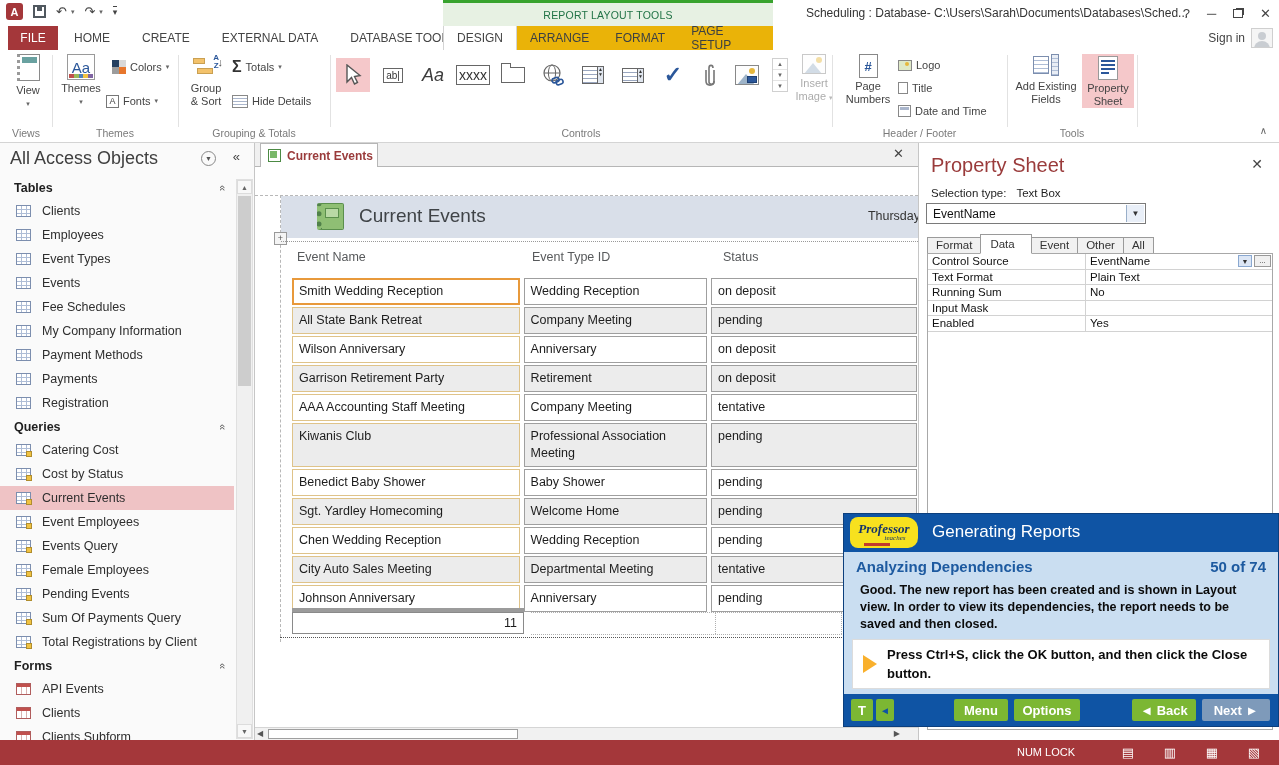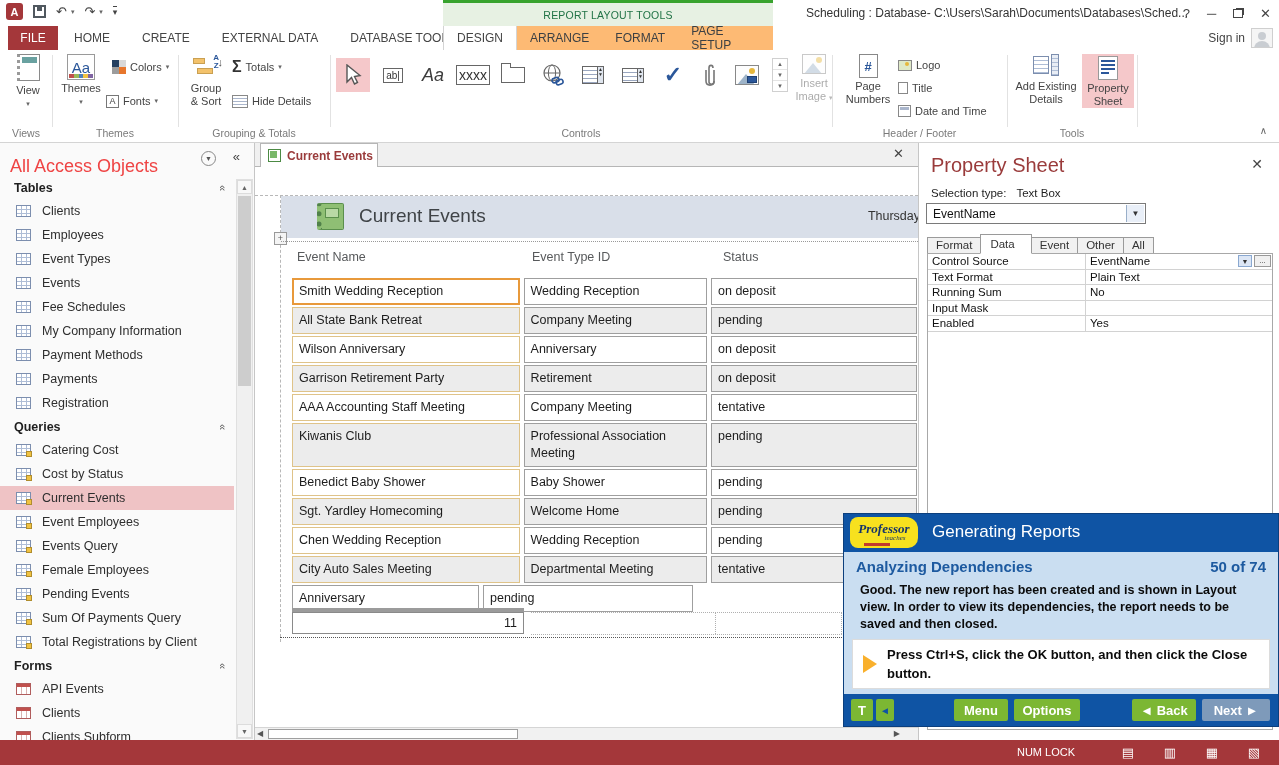--- a/index.html
+++ b/index.html
@@ -25,21 +25,21 @@
   .winctl{position:absolute;right:4px;top:0;height:26px;display:flex;align-items:center;gap:17px;padding-right:4px;}
   .winctl .wc{font-size:13px;color:#444;line-height:1;}
   .maxbox{width:10px;height:9px;border:1px solid #444;box-shadow:2px -2px 0 -1px #444;}
 
   
   .tabrow{position:absolute;left:0;top:26px;width:100%;height:24px;background:#fff;font-size:12px;}
   .t-file{position:absolute;left:8px;top:0;width:50px;height:24px;background:#A4373A;color:#fff;
           display:flex;align-items:center;justify-content:center;}
   .ttabs{position:absolute;left:58px;top:0;height:24px;display:flex;}
   .ttab{padding:0 16px;display:flex;align-items:center;color:#444;}
-  .ctxtabs{position:absolute;left:443px;top:0;width:330px;height:24px;background:#fdba74;display:flex;}
+  .ctxtabs{position:absolute;left:443px;top:0;width:330px;height:24px;background:#eab308;display:flex;}
   .ctab{padding:0 13px;display:flex;align-items:center;color:#3c4043;}
   .ctab.sel{background:#fff;border-left:1px solid #d4d4d4;border-right:1px solid #d4d4d4;color:#444;}
   .signin{position:absolute;right:34px;top:0;height:24px;display:flex;align-items:center;font-size:12px;color:#444;}
   .avatar{position:absolute;right:6px;top:2px;width:22px;height:20px;background:#f5f5f5;border:1px solid #cfcfcf;overflow:hidden;}
   .avatar .hd{position:absolute;left:6px;top:3px;width:8px;height:8px;border-radius:50%;background:#c9cdd2;}
   .avatar .bd{position:absolute;left:2px;top:12px;width:16px;height:10px;border-radius:8px 8px 0 0;background:#c9cdd2;}
 
   
   .ribbon{position:absolute;left:0;top:50px;width:100%;height:93px;background:#fff;border-bottom:1px solid #d4d4d4;}
   .vsep{position:absolute;top:5px;height:72px;width:1px;background:#e2e2e2;}
@@ -100,21 +100,21 @@
   .psico div{height:2px;background:#2b579a;margin-bottom:2px;}
   .pinkbg{background:#f5c8ca;padding:2px 4px 0 4px;justify-content:center;}
   .collapse{position:absolute;right:12px;bottom:6px;font-size:10px;color:#666;}
 
   
   .main{position:absolute;left:0;top:143px;width:1279px;height:597px;display:flex;}
 
   
   .nav{position:relative;width:255px;height:100%;background:#fafafa;border-right:1px solid #c6c6c6;overflow:hidden;}
   .navhead{position:absolute;left:0;top:0;right:0;height:33px;}
-  .navtitle{position:absolute;left:10px;top:13px;font-size:18px;color:#ef4444;}
+  .navtitle{position:absolute;left:10px;top:5px;font-size:18px;color:#404040;}
   .navdd{position:absolute;right:38px;top:8px;width:15px;height:15px;border:1px solid #888;border-radius:50%;
          font-size:7px;color:#555;display:flex;align-items:center;justify-content:center;}
   .navcol{position:absolute;right:14px;top:6px;font-size:13px;color:#444;}
   .navlist{position:absolute;left:0;top:33px;right:20px;bottom:0;}
   .nsec{height:23px;display:flex;align-items:center;padding:0 8px 0 14px;}
   .nsec b{font-size:12.5px;color:#1f1f1f;flex:1;}
   .chevup{display:inline-block;transform:rotate(90deg);font-size:11px;color:#555;}
   .nitem{height:24px;display:flex;align-items:center;gap:11px;padding-left:16px;font-size:12.5px;color:#2e2e2e;}
   .nitem.sel{background:#efc3c5;}
   .tblico{width:15px;height:12px;border:1px solid #7c8eae;flex:none;background:
@@ -420,21 +420,21 @@
     </div>
     <div class="glabel" style="left:832px;width:175px;">Header / Footer</div>
     <div class="vsep" style="left:1007px;"></div>
 
     <div class="bigbtn" style="left:1013px;width:66px;">
       <span class="aefico">
           <span class="t1"></span>
           <span class="t2"></span>
         </span>
       <span>Add Existing</span>
-      <span>Details</span>
+      <span>Fields</span>
     </div>
     <div class="bigbtn pinkbg" style="left:1082px;width:52px;">
       <span class="psico">
           <div></div>
           <div></div>
           <div></div>
           <div style="width:60%;"></div>
         </span>
       <span>Property</span>
       <span>Sheet</span>
@@ -645,20 +645,21 @@
     <div class="c1">Chen Wedding Reception</div>
     <div class="c2">Wedding Reception</div>
     <div class="c3">pending</div>
   </div>
             <div class="trow alt">
     <div class="c1">City Auto Sales Meeting</div>
     <div class="c2">Departmental Meeting</div>
     <div class="c3">tentative</div>
   </div>
             <div class="trow">
+    <div class="c1">Johnson Anniversary</div>
     <div class="c2">Anniversary</div>
     <div class="c3">pending</div>
   </div>
           </div>
         <div class="fbar"></div>
         <div class="fbox">11</div>
         <div class="dotline" style="left:276px;right:0;top:445px;border-top-color:#b0b0b0;"></div>
         <div class="dotline" style="left:276px;right:0;top:467px;border-top-color:#b0b0b0;"></div>
         <div class="vdot" style="left:460px;"></div>
         <div class="vdot" style="left:586px;"></div>

